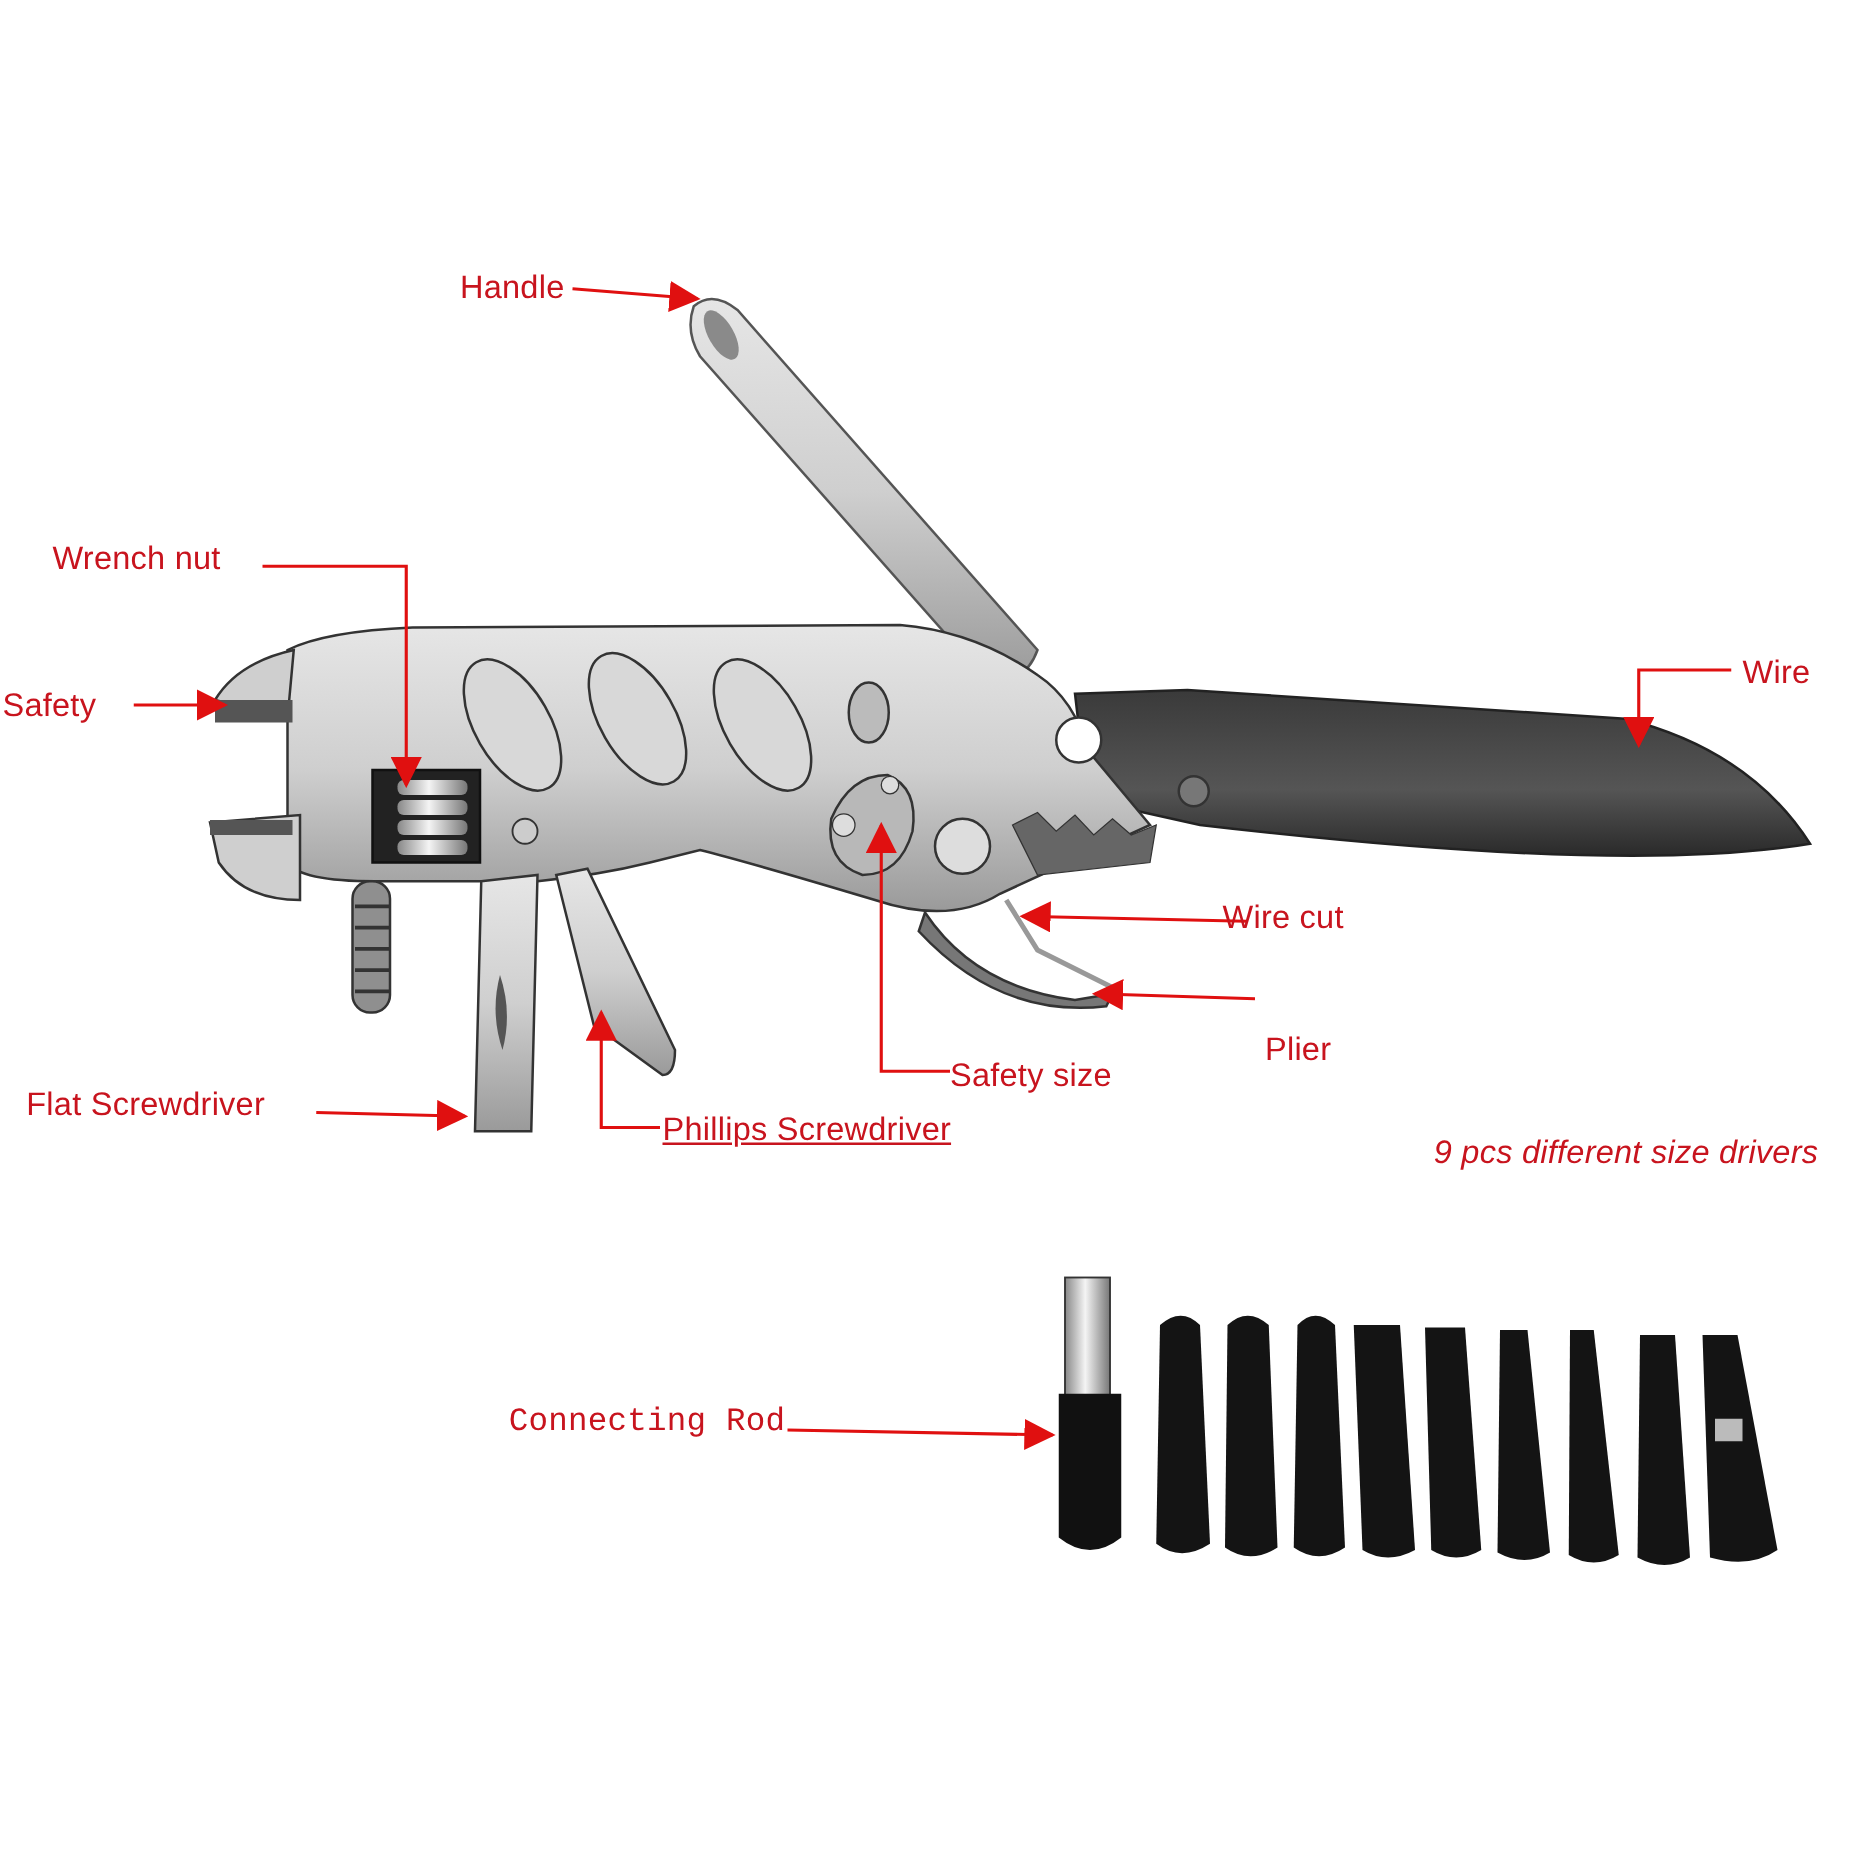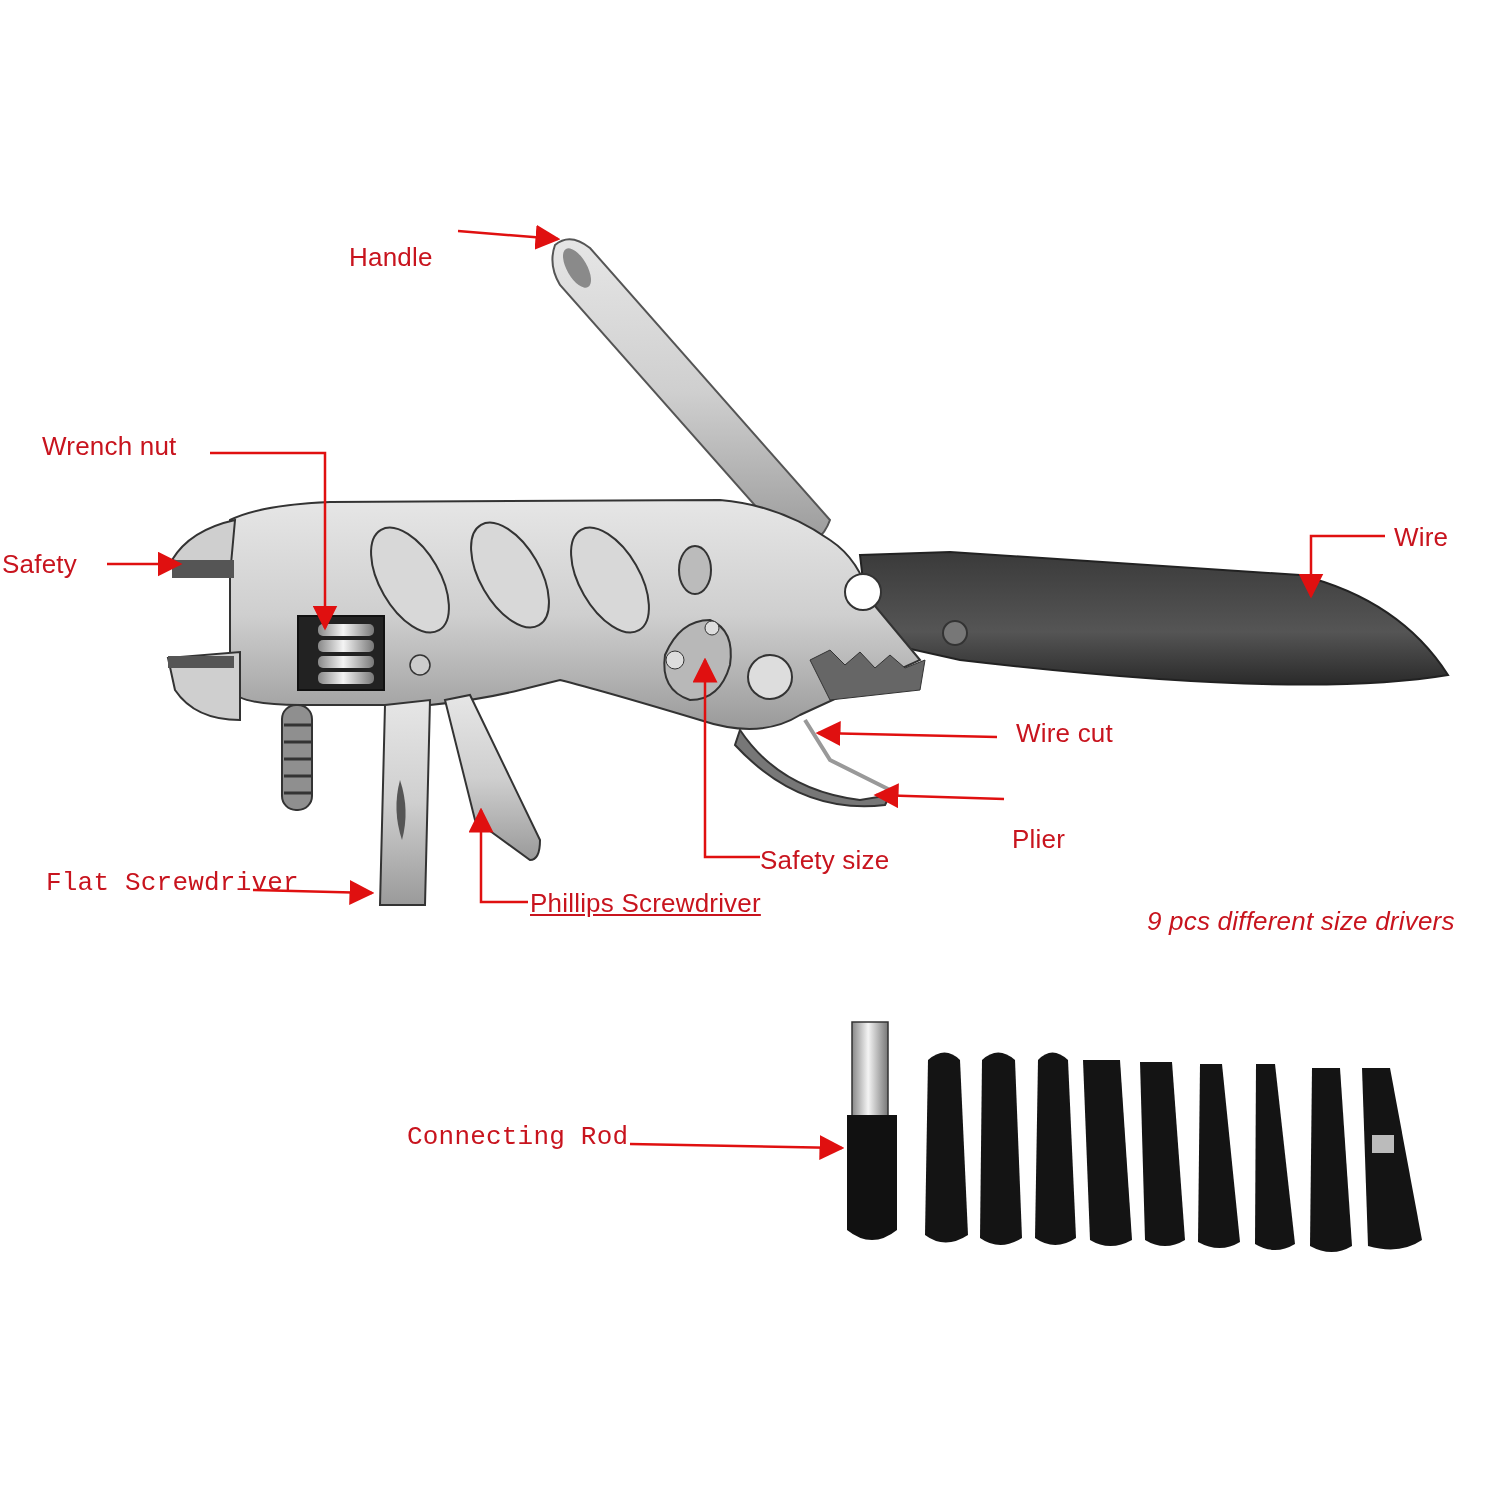--- a/index.html
+++ b/index.html
@@ -123,23 +123,23 @@
     <polyline points="1385,536 1311,536 1311,596" marker-end="url(#arrow)"></polyline>
     <line x1="997" y1="737" x2="818" y2="733" marker-end="url(#arrow)"></line>
     <line x1="1004" y1="799" x2="876" y2="795" marker-end="url(#arrow)"></line>
     <polyline points="760,857 705,857 705,660" marker-end="url(#arrow)"></polyline>
     <line x1="253" y1="890" x2="372" y2="893" marker-end="url(#arrow)"></line>
     <polyline points="528,902 481,902 481,810" marker-end="url(#arrow)"></polyline>
     <line x1="630" y1="1144" x2="842" y2="1148" marker-end="url(#arrow)"></line>
   </g>
 </svg>
 
-<div class="label" style="left:349px;top:214px;margin-top:28px;">Handle</div>
+<div class="label" style="left:368px;top:214px;">Handle</div>
 <div class="label" style="left:42px;top:431px;">Wrench nut</div>
 <div class="label" style="left:2px;top:549px;">Safety</div>
 <div class="label" style="left:1394px;top:522px;">Wire</div>
-<div class="label" style="left:1016px;top:718px;">Wire cut</div>
+<div class="label" style="left:978px;top:718px;">Wire cut</div>
 <div class="label" style="left:1012px;top:824px;">Plier</div>
 <div class="label" style="left:760px;top:845px;">Safety size</div>
-<div class="label" style="left:46px;top:868px;font-family:Liberation Mono, monospace;">Flat Screwdriver</div>
+<div class="label" style="left:21px;top:868px;">Flat Screwdriver</div>
 <div class="label" style="left:530px;top:888px;text-decoration:underline;">Phillips Screwdriver</div>
 <div class="label" style="left:1147px;top:906px;font-style:italic;">9 pcs different size drivers</div>
 <div class="label" style="left:407px;top:1122px;font-family:Liberation Mono, monospace;">Connecting Rod</div>
 
 </body></html>

